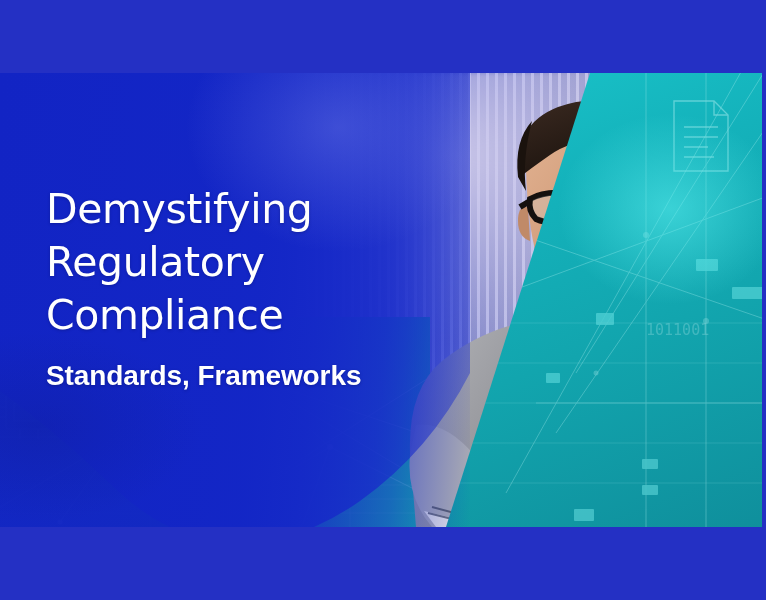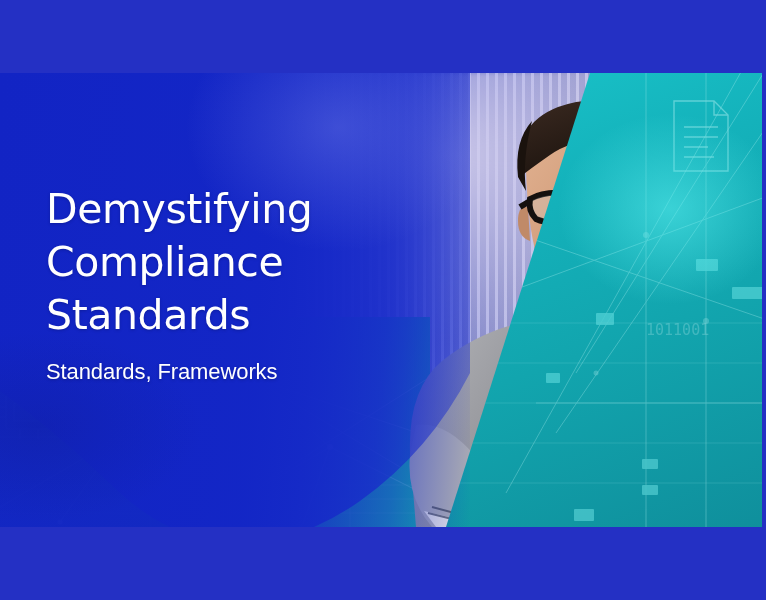--- a/index.html
+++ b/index.html
@@ -142,22 +142,22 @@
     font-size: 41px;
     line-height: 1.29;
     letter-spacing: -.4px;
     margin: 0;
     text-shadow: 0 1px 3px rgba(10,18,90,.35);
   }
   .headline span { display: block; }
   .subhead {
     color: #ffffff;
     font-family: "Liberation Sans", sans-serif;
-    font-weight: 400;
-    font-size: 22px;
+    font-weight: 700;
+    font-size: 28px;
     line-height: 1.42;
     letter-spacing: -.1px;
     margin: 14px 0 0 0;
     text-shadow: 0 1px 3px rgba(10,18,90,.4);
   }
   .subhead span { display: block; }
 
   
   .edge-right {
     position: absolute;
@@ -344,22 +344,22 @@
     </div>
     <div class="teal-hot"></div>
 
     <div class="blue-wash"></div>
     <div class="blue-chevron"></div>
     <div class="blue-sheen"></div>
 
     <div class="copy">
       <h1 class="headline">
         <span>Demystifying</span>
+        <span>Regulatory</span>
         <span>Compliance</span>
-        <span>Standards</span>
       </h1>
       <p class="subhead">
         <span>Standards, Frameworks</span>
       </p>
     </div>
 
   </div>
 
   <div class="edge-right"></div>
 </div>

